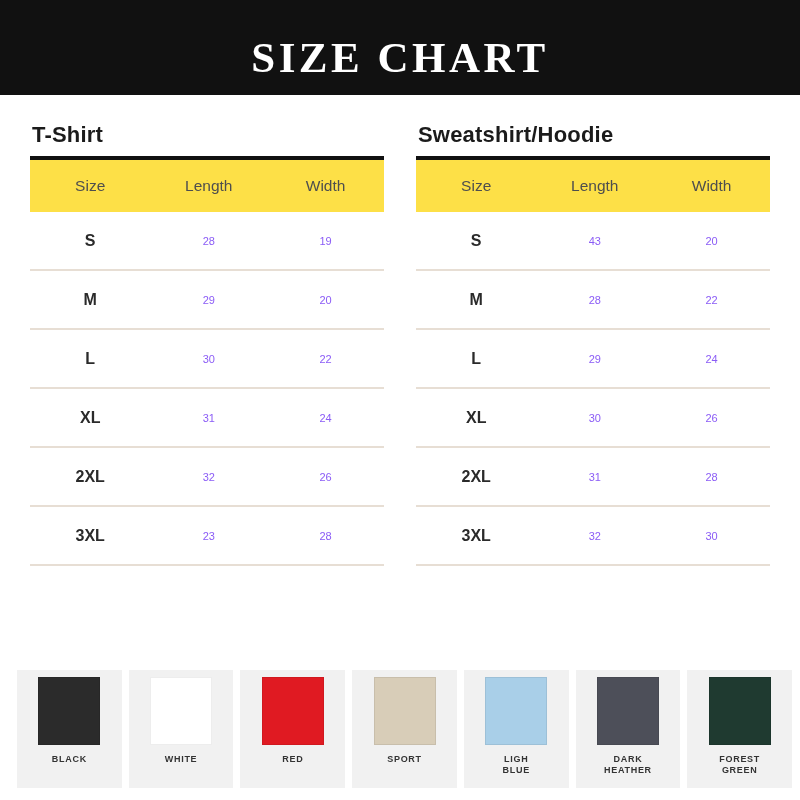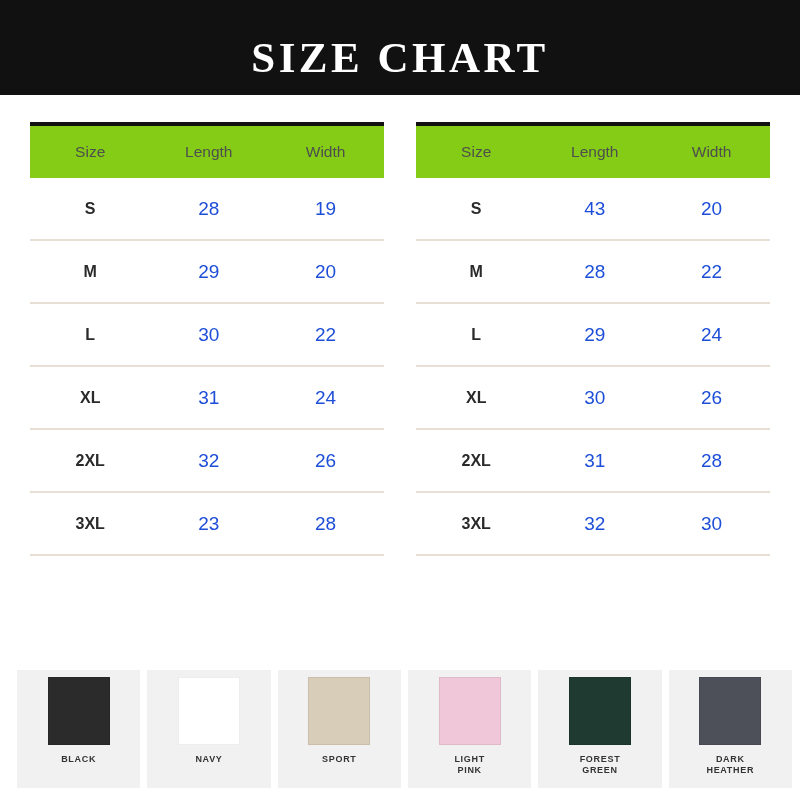--- a/index.html
+++ b/index.html
@@ -68,36 +68,36 @@
     height: 4px;
     background: #111111;
     width: 100%;
   }
   table {
     width: 100%;
     border-collapse: collapse;
     table-layout: fixed;
   }
   thead th {
-    background: #84cc16;
+    background: #fde047;
     color: #4e4e4e;
     font-size: 15.5px;
     font-weight: 400;
     padding: 17px 0;
     text-align: center;
   }
   thead th:first-child { width: 34%; }
   thead th:nth-child(2) { width: 33%; }
   thead th:nth-child(3) { width: 33%; }
 
   tbody td {
     text-align: center;
     padding: 20px 0 19px 0;
-    font-size: 19px;
-    color: #1d4ed8;
+    font-size: 11px;
+    color: #8b5cf6;
     border-bottom: 2px solid #e7ded4;
   }
   tbody td.size-cell {
     font-weight: 700;
     color: #2a2a2a;
     font-size: 16px;
   }
 
   
   .swatches {
@@ -142,20 +142,21 @@
 
 <div class="page">
 
   <div class="header" style="background: rgb(17, 17, 17);">
     <div class="header-title" style="color: rgb(255, 255, 255);">SIZE CHART</div>
   </div>
 
   <div class="tables">
 
     <div class="table-block">
+      <div class="table-title">T-Shirt</div>
       <div class="title-rule"></div>
       <table>
         <thead>
           <tr>
             <th>Size</th>
             <th>Length</th>
             <th>Width</th>
           </tr>
         </thead>
         <tbody>
@@ -187,20 +188,21 @@
           <tr>
             <td class="size-cell">3XL</td>
             <td>23</td>
             <td>28</td>
           </tr>
         </tbody>
       </table>
     </div>
 
     <div class="table-block">
+      <div class="table-title">Sweatshirt/Hoodie</div>
       <div class="title-rule"></div>
       <table>
         <thead>
           <tr>
             <th>Size</th>
             <th>Length</th>
             <th>Width</th>
           </tr>
         </thead>
         <tbody>
@@ -240,36 +242,40 @@
 
   </div>
 
   <div class="swatches">
     <div class="swatch">
       <div class="chip" style="background: rgb(43, 43, 43);"></div>
       <div class="swatch-label">BLACK</div>
     </div>
     <div class="swatch">
       <div class="chip" style="background: rgb(255, 255, 255);"></div>
-      <div class="swatch-label">NAVY</div>
+      <div class="swatch-label">WHITE</div>
+    </div>
+    <div class="swatch">
+      <div class="chip" style="background: rgb(224, 26, 34);"></div>
+      <div class="swatch-label">RED</div>
     </div>
     <div class="swatch">
       <div class="chip" style="background: rgb(216, 205, 184);"></div>
       <div class="swatch-label">SPORT</div>
     </div>
     <div class="swatch">
-      <div class="chip" style="background: rgb(240, 199, 216);"></div>
-      <div class="swatch-label">LIGHT
-PINK</div>
+      <div class="chip" style="background: rgb(169, 207, 232);"></div>
+      <div class="swatch-label">LIGH
+BLUE</div>
+    </div>
+    <div class="swatch">
+      <div class="chip" style="background: rgb(77, 79, 89);"></div>
+      <div class="swatch-label">DARK
+HEATHER</div>
     </div>
     <div class="swatch">
       <div class="chip" style="background: rgb(31, 58, 48);"></div>
       <div class="swatch-label">FOREST
 GREEN</div>
     </div>
-    <div class="swatch">
-      <div class="chip" style="background: rgb(77, 79, 89);"></div>
-      <div class="swatch-label">DARK
-HEATHER</div>
-    </div>
   </div>
 
 </div>
 
 </body></html>

